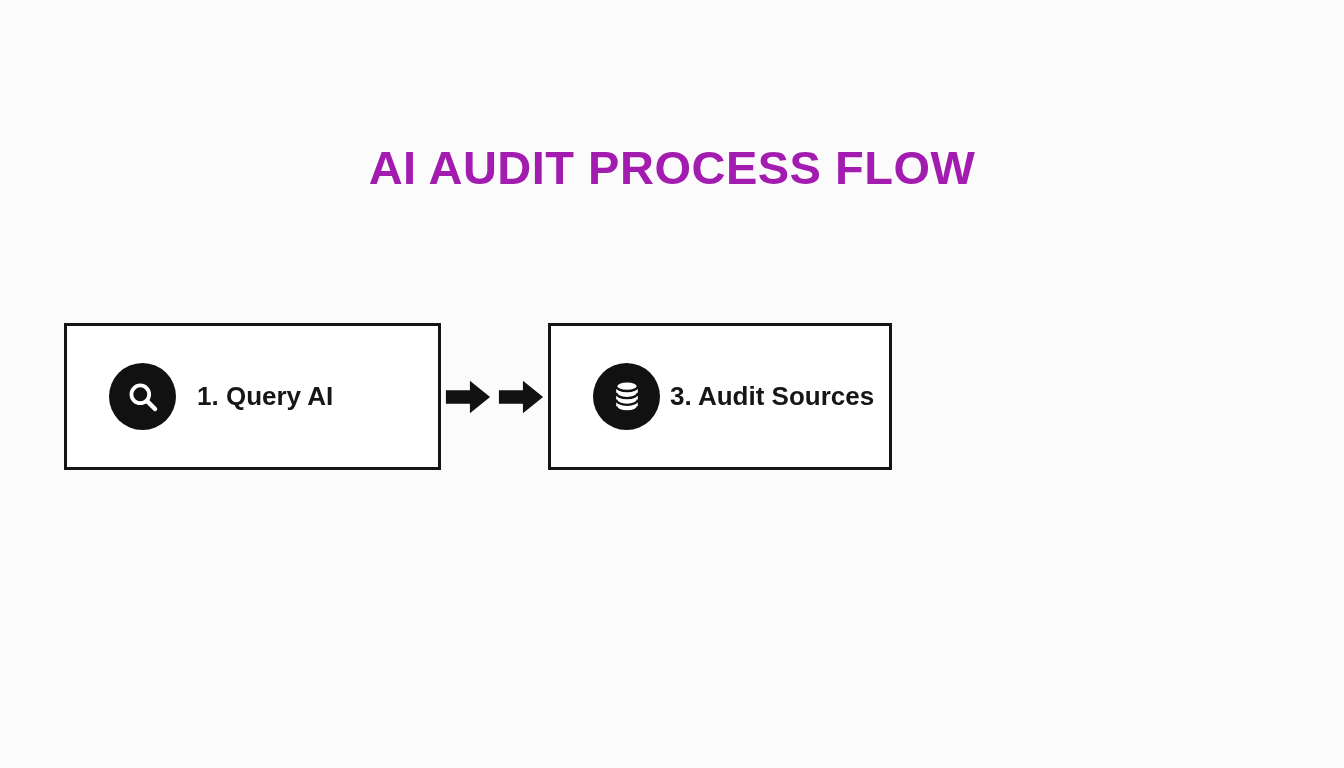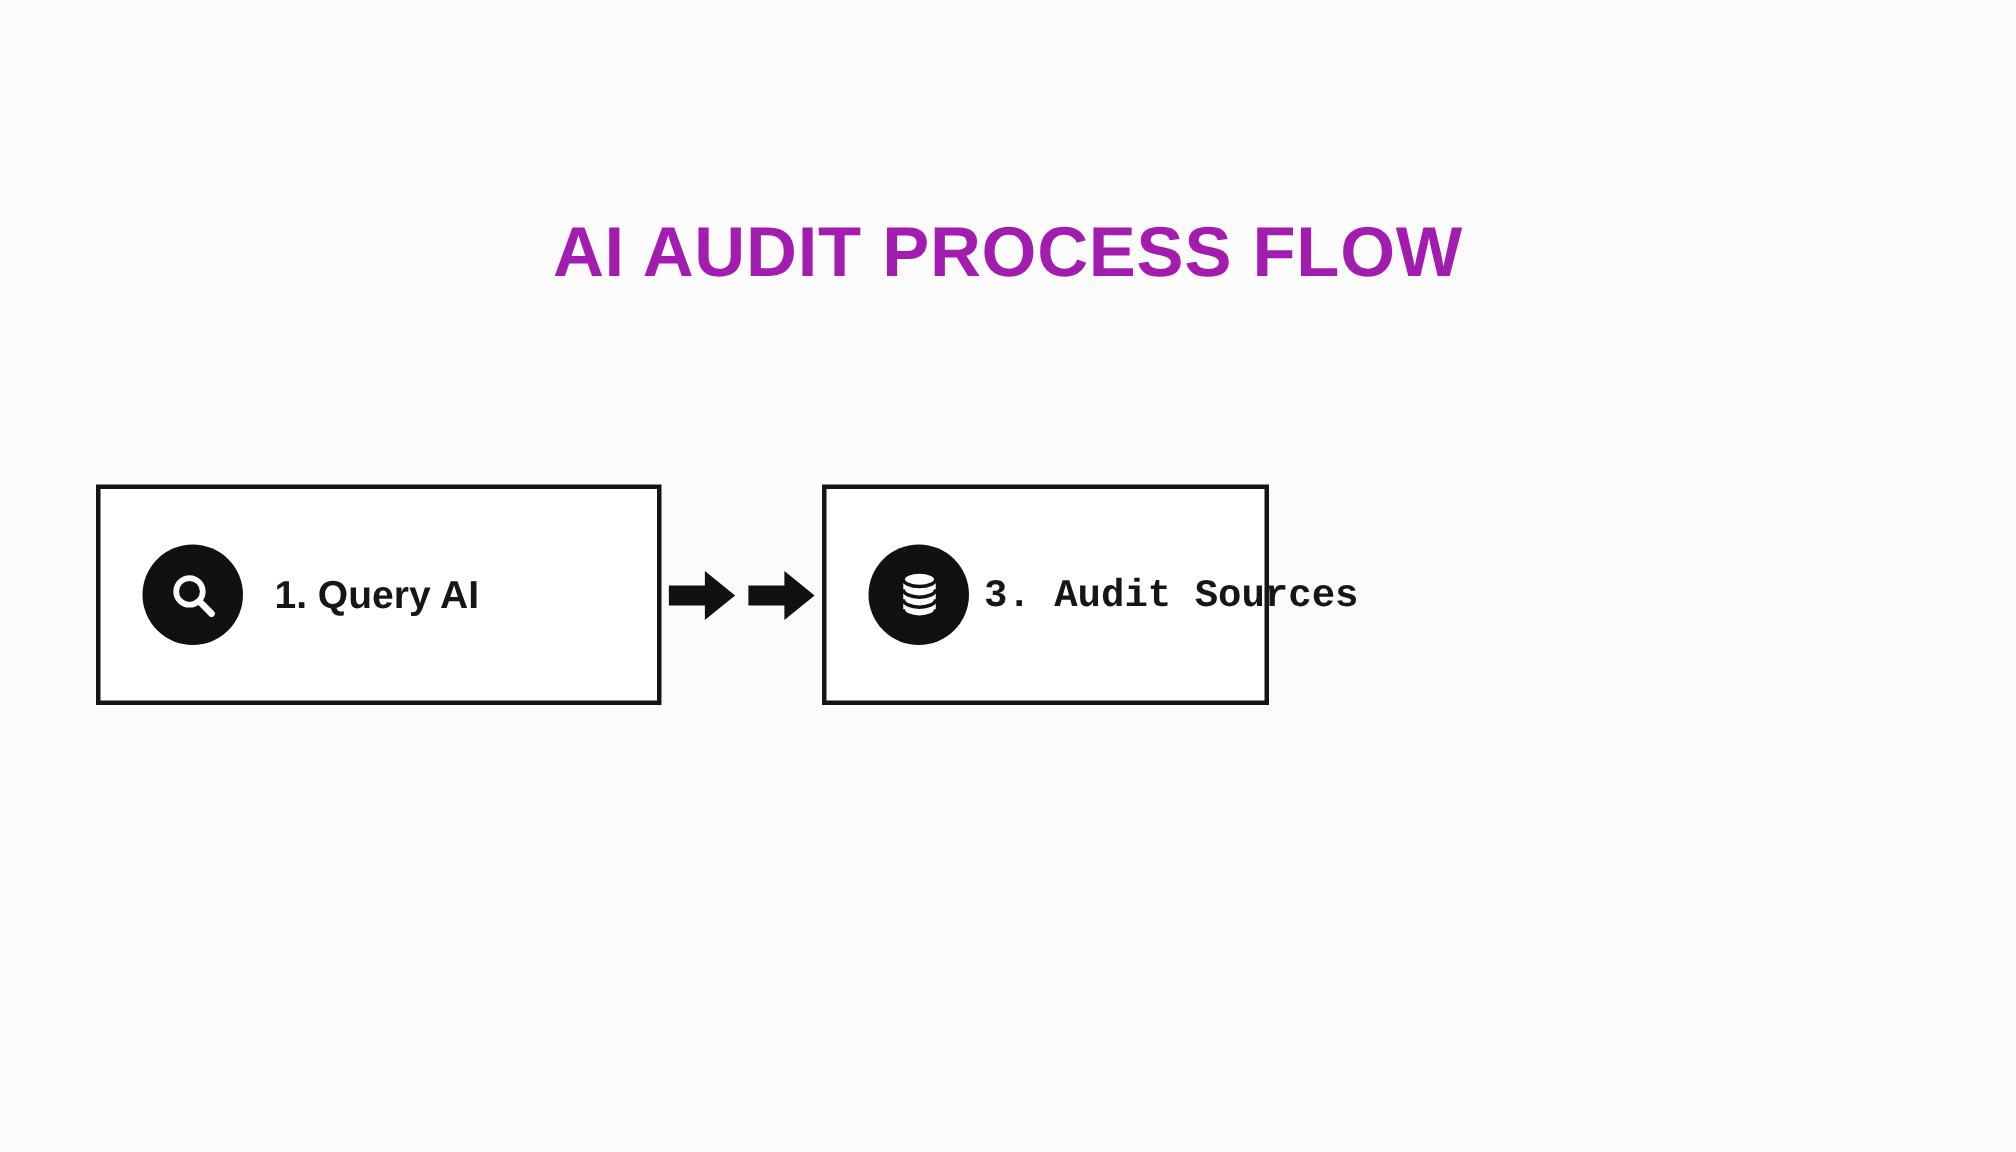--- a/index.html
+++ b/index.html
@@ -34,25 +34,25 @@
     height: 147px;
     display: flex;
     align-items: stretch;
   }
   .step-box {
     background: #ffffff;
     border: 3px solid #151515;
     box-sizing: border-box;
     display: flex;
     align-items: center;
-    padding-left: 28px;
+    padding-left: 42px;
   }
   .step-box.b1 { width: 377px; }
   .step-box.b2 { width: 367px; }
-  .step-box.b3 { width: 298px; font-family: Liberation Mono, monospace; }
+  .step-box.b3 { width: 344px; }
   .icon-circle {
     width: 67px;
     height: 67px;
     border-radius: 50%;
     background: #111111;
     flex: 0 0 auto;
     display: flex;
     align-items: center;
     justify-content: center;
   }

